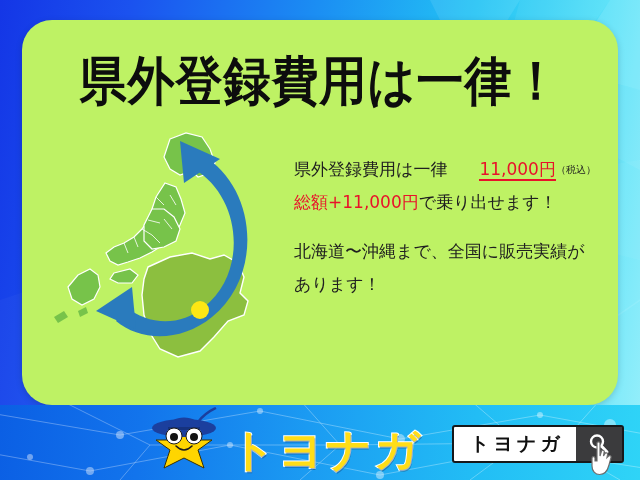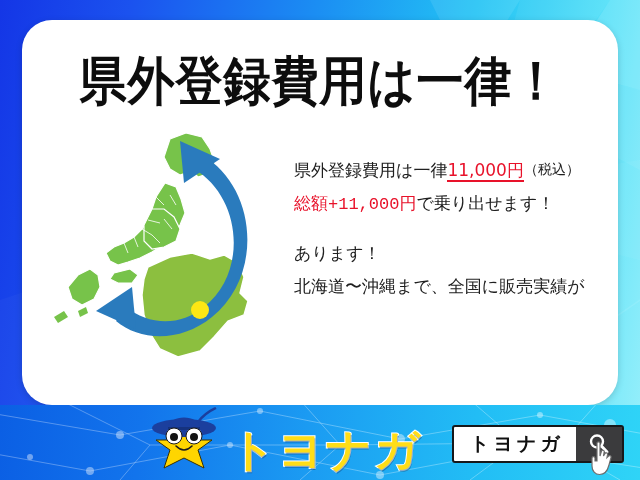--- a/index.html
+++ b/index.html
@@ -12,38 +12,38 @@
 
   
   .bg{position:absolute;inset:0;
     background:linear-gradient(100deg,#1436e6 0%,#1b52ef 18%,#1b8ef3 44%,#23c3f4 66%,#56e0f8 84%,#9af0fb 100%);}
   .bg-facets{position:absolute;inset:0;opacity:.55;}
   .bg-facets polygon{mix-blend-mode:screen;}
   .bg-streaks{position:absolute;inset:0;opacity:.5;}
 
   
   .card{position:absolute;left:22px;top:20px;width:596px;height:385px;
-    background:#ffffff;border-radius:30px;box-shadow:0 2px 7px rgba(0,0,0,.16);}
+    background:#bef264;border-radius:30px;box-shadow:0 2px 7px rgba(0,0,0,.16);}
 
   .headline{position:absolute;left:0;right:0;top:26px;text-align:center;
     font-family:"DejaVu Sans","Liberation Sans",sans-serif;
     font-weight:700;font-size:47px;letter-spacing:1px;color:#0d0d0d;
     white-space:nowrap;transform:scaleY(1.12);transform-origin:center top;}
 
   
   .map{position:absolute;left:30px;top:105px;width:230px;height:270px;}
 
   
   .body-text{position:absolute;left:272px;top:133px;width:330px;
     font-family:"DejaVu Sans","Liberation Sans",sans-serif;
     font-size:17px;line-height:33px;color:#202020;}
   .body-text .ln{white-space:nowrap;}
-  .red{color:#e8122a;font-family:Liberation Mono, monospace;}
-  .red-u{color:#e8122a;border-bottom:2px solid #e8122a;}
-  .tax{font-size:14px;color:#202020;vertical-align:2px;}
+  .red{color:#e8122a;}
+  .red-u{color:#e8122a;border-bottom:2px solid #e8122a;margin-left:32px;}
+  .tax{font-size:10px;color:#202020;vertical-align:2px;}
   .gap{height:16px;}
 
   
   .banner{position:absolute;left:0;bottom:0;width:640px;height:75px;overflow:hidden;
     background:linear-gradient(95deg,#0b5fe4 0%,#1274ec 22%,#1b9bf2 48%,#22bdf5 74%,#2fd4f7 100%);text-align:right;}
   .banner-net{position:absolute;inset:0;opacity:.75;}
 
   .mascot{position:absolute;left:142px;bottom:2px;width:84px;height:72px;}
 
   .logo{position:absolute;left:232px;top:16px;
@@ -127,22 +127,22 @@
     </svg>
 
     <div class="body-text">
       <div class="ln">
         <span>県外登録費用は一律</span><span class="red-u">11,000円</span><span class="tax">（税込）</span>
       </div>
       <div class="ln">
         <span class="red">総額+11,000円</span><span>で乗り出せます！</span>
       </div>
       <div class="gap"></div>
+      <div class="ln">北海道〜沖縄まで、全国に販売実績が</div>
       <div class="ln">あります！</div>
-      <div class="ln">北海道〜沖縄まで、全国に販売実績が</div>
     </div>
   </div>
 
   <div class="banner">
     <svg class="banner-net" viewBox="0 0 640 75" preserveAspectRatio="none">
       <g stroke="rgba(255,255,255,0.40)" stroke-width="1" fill="none">
         <path d="M-10,8 L120,30 L260,6 L400,34 L540,10 L650,30"></path>
         <path d="M-10,48 L90,66 L230,40 L380,70 L520,44 L650,64"></path>
         <path d="M60,-5 L150,40 L120,75"></path>
         <path d="M300,-5 L340,40 L300,75"></path>

